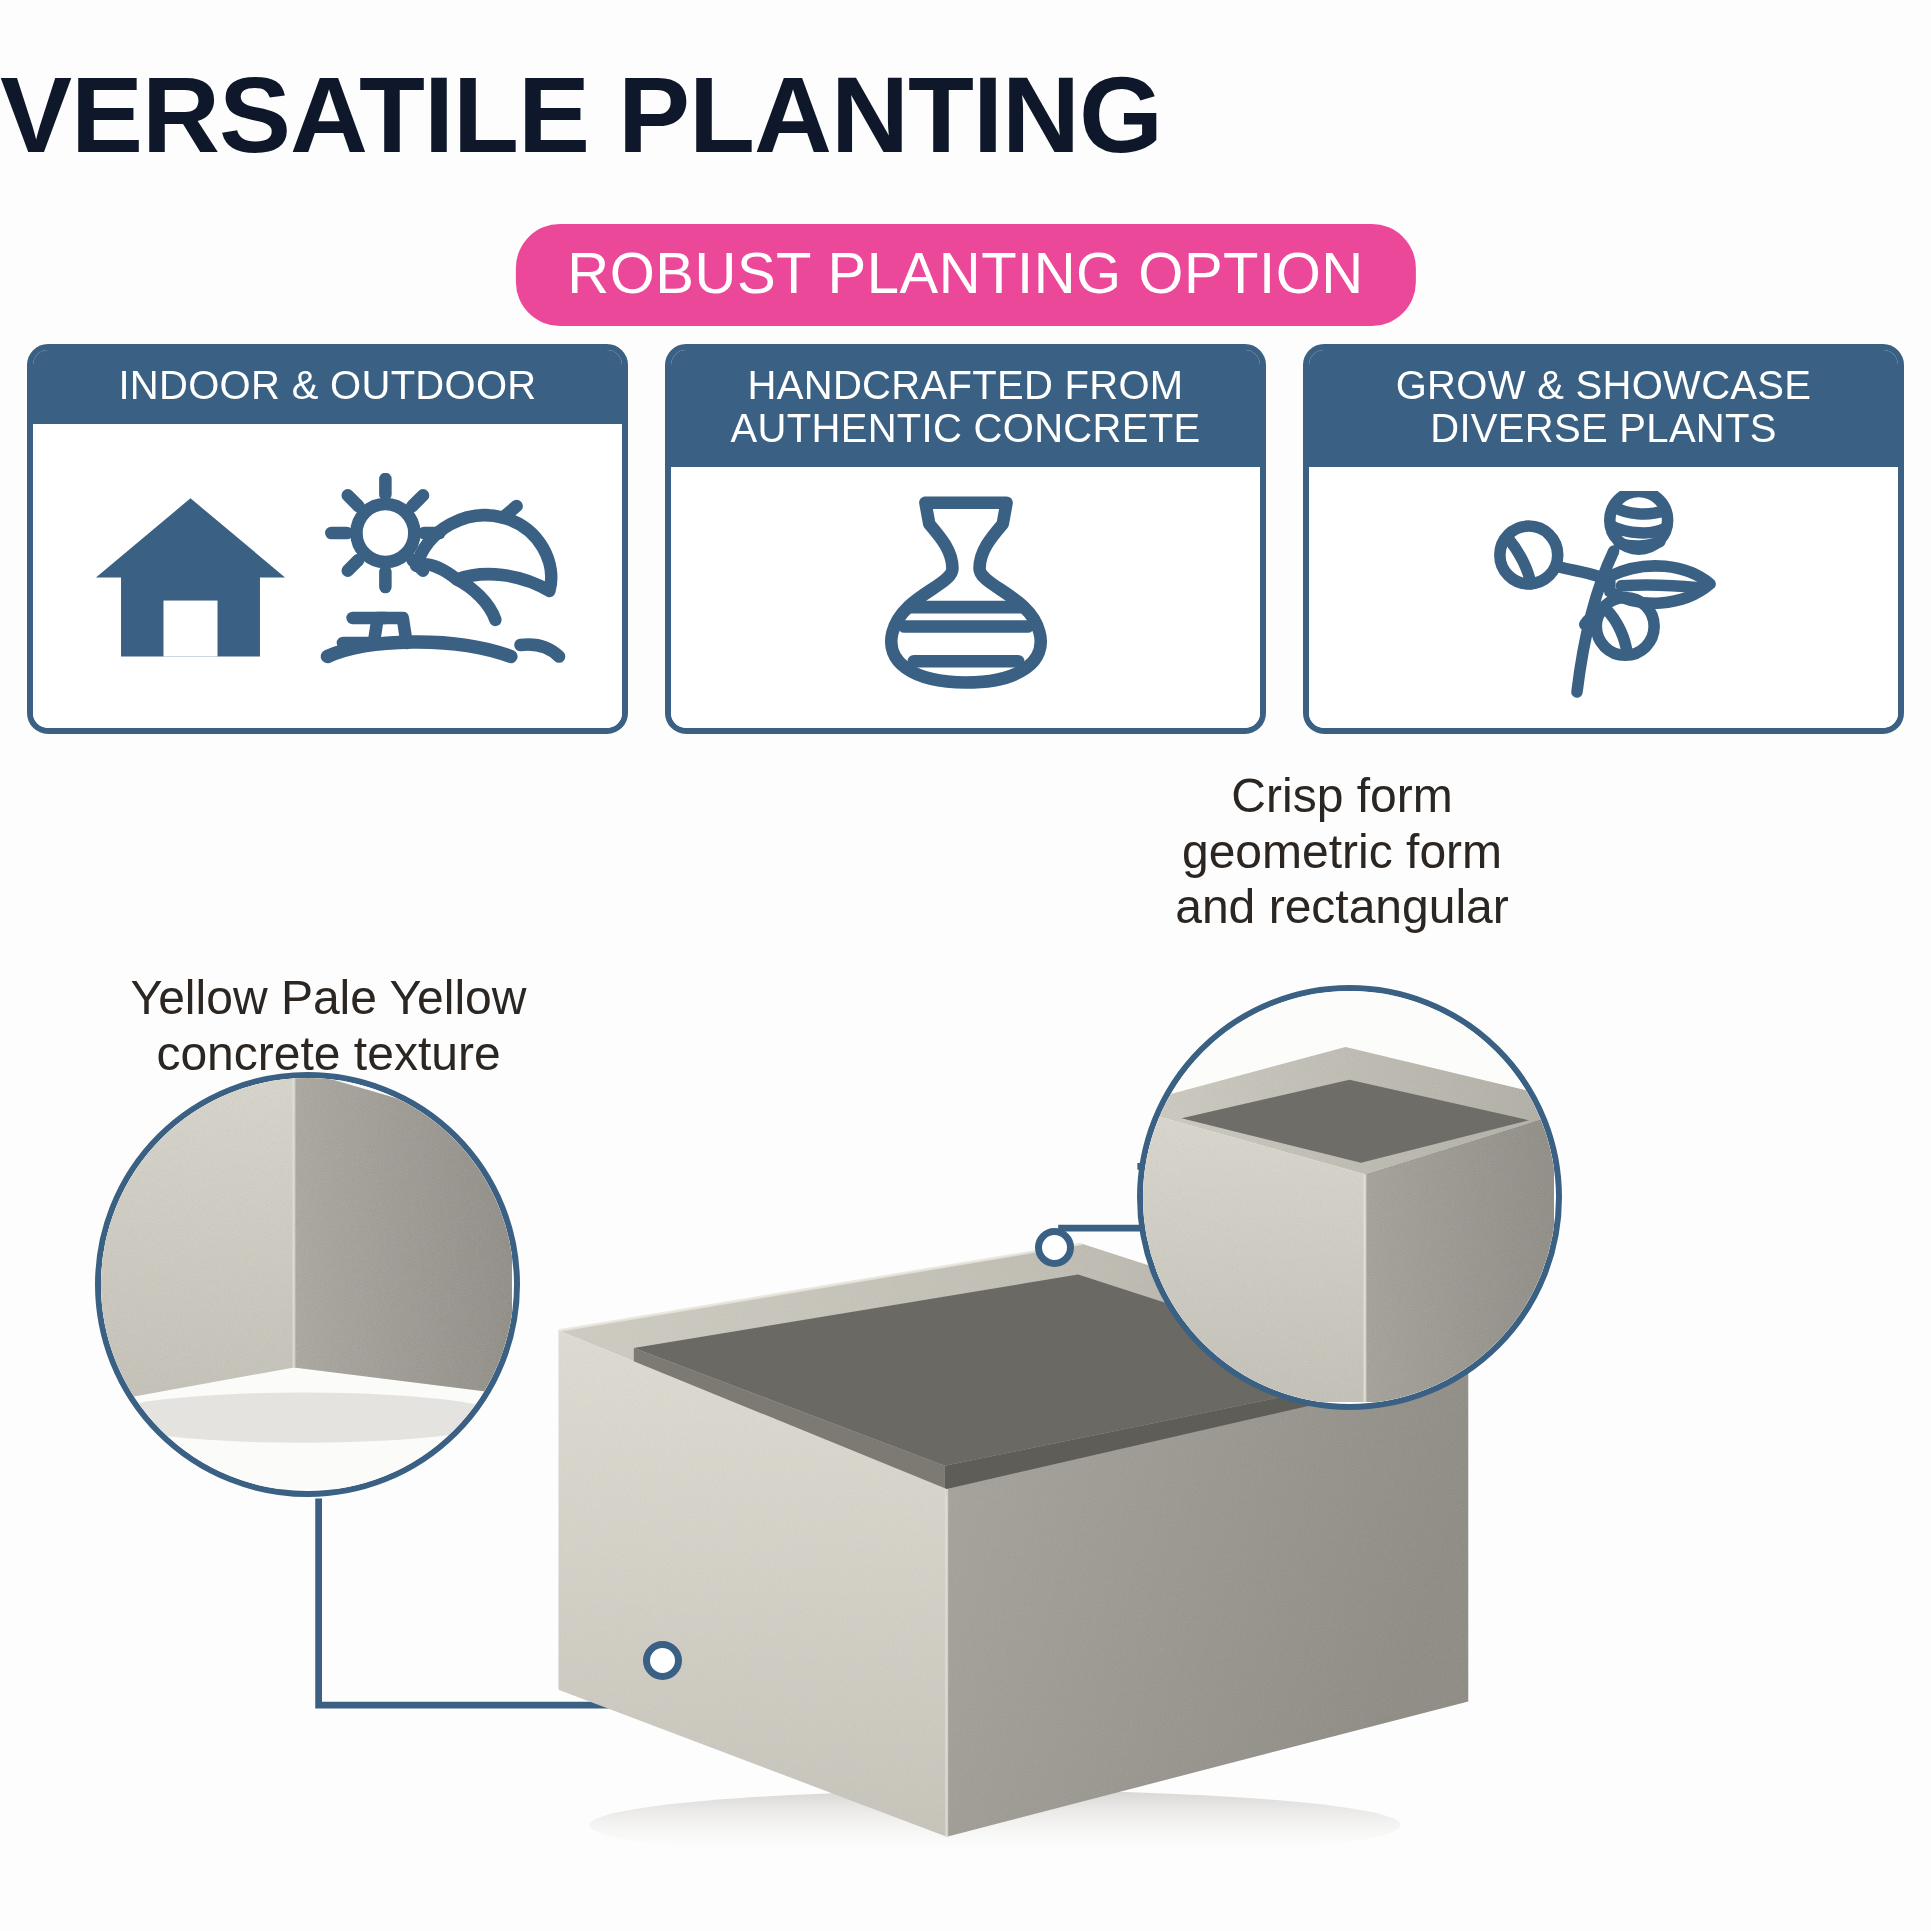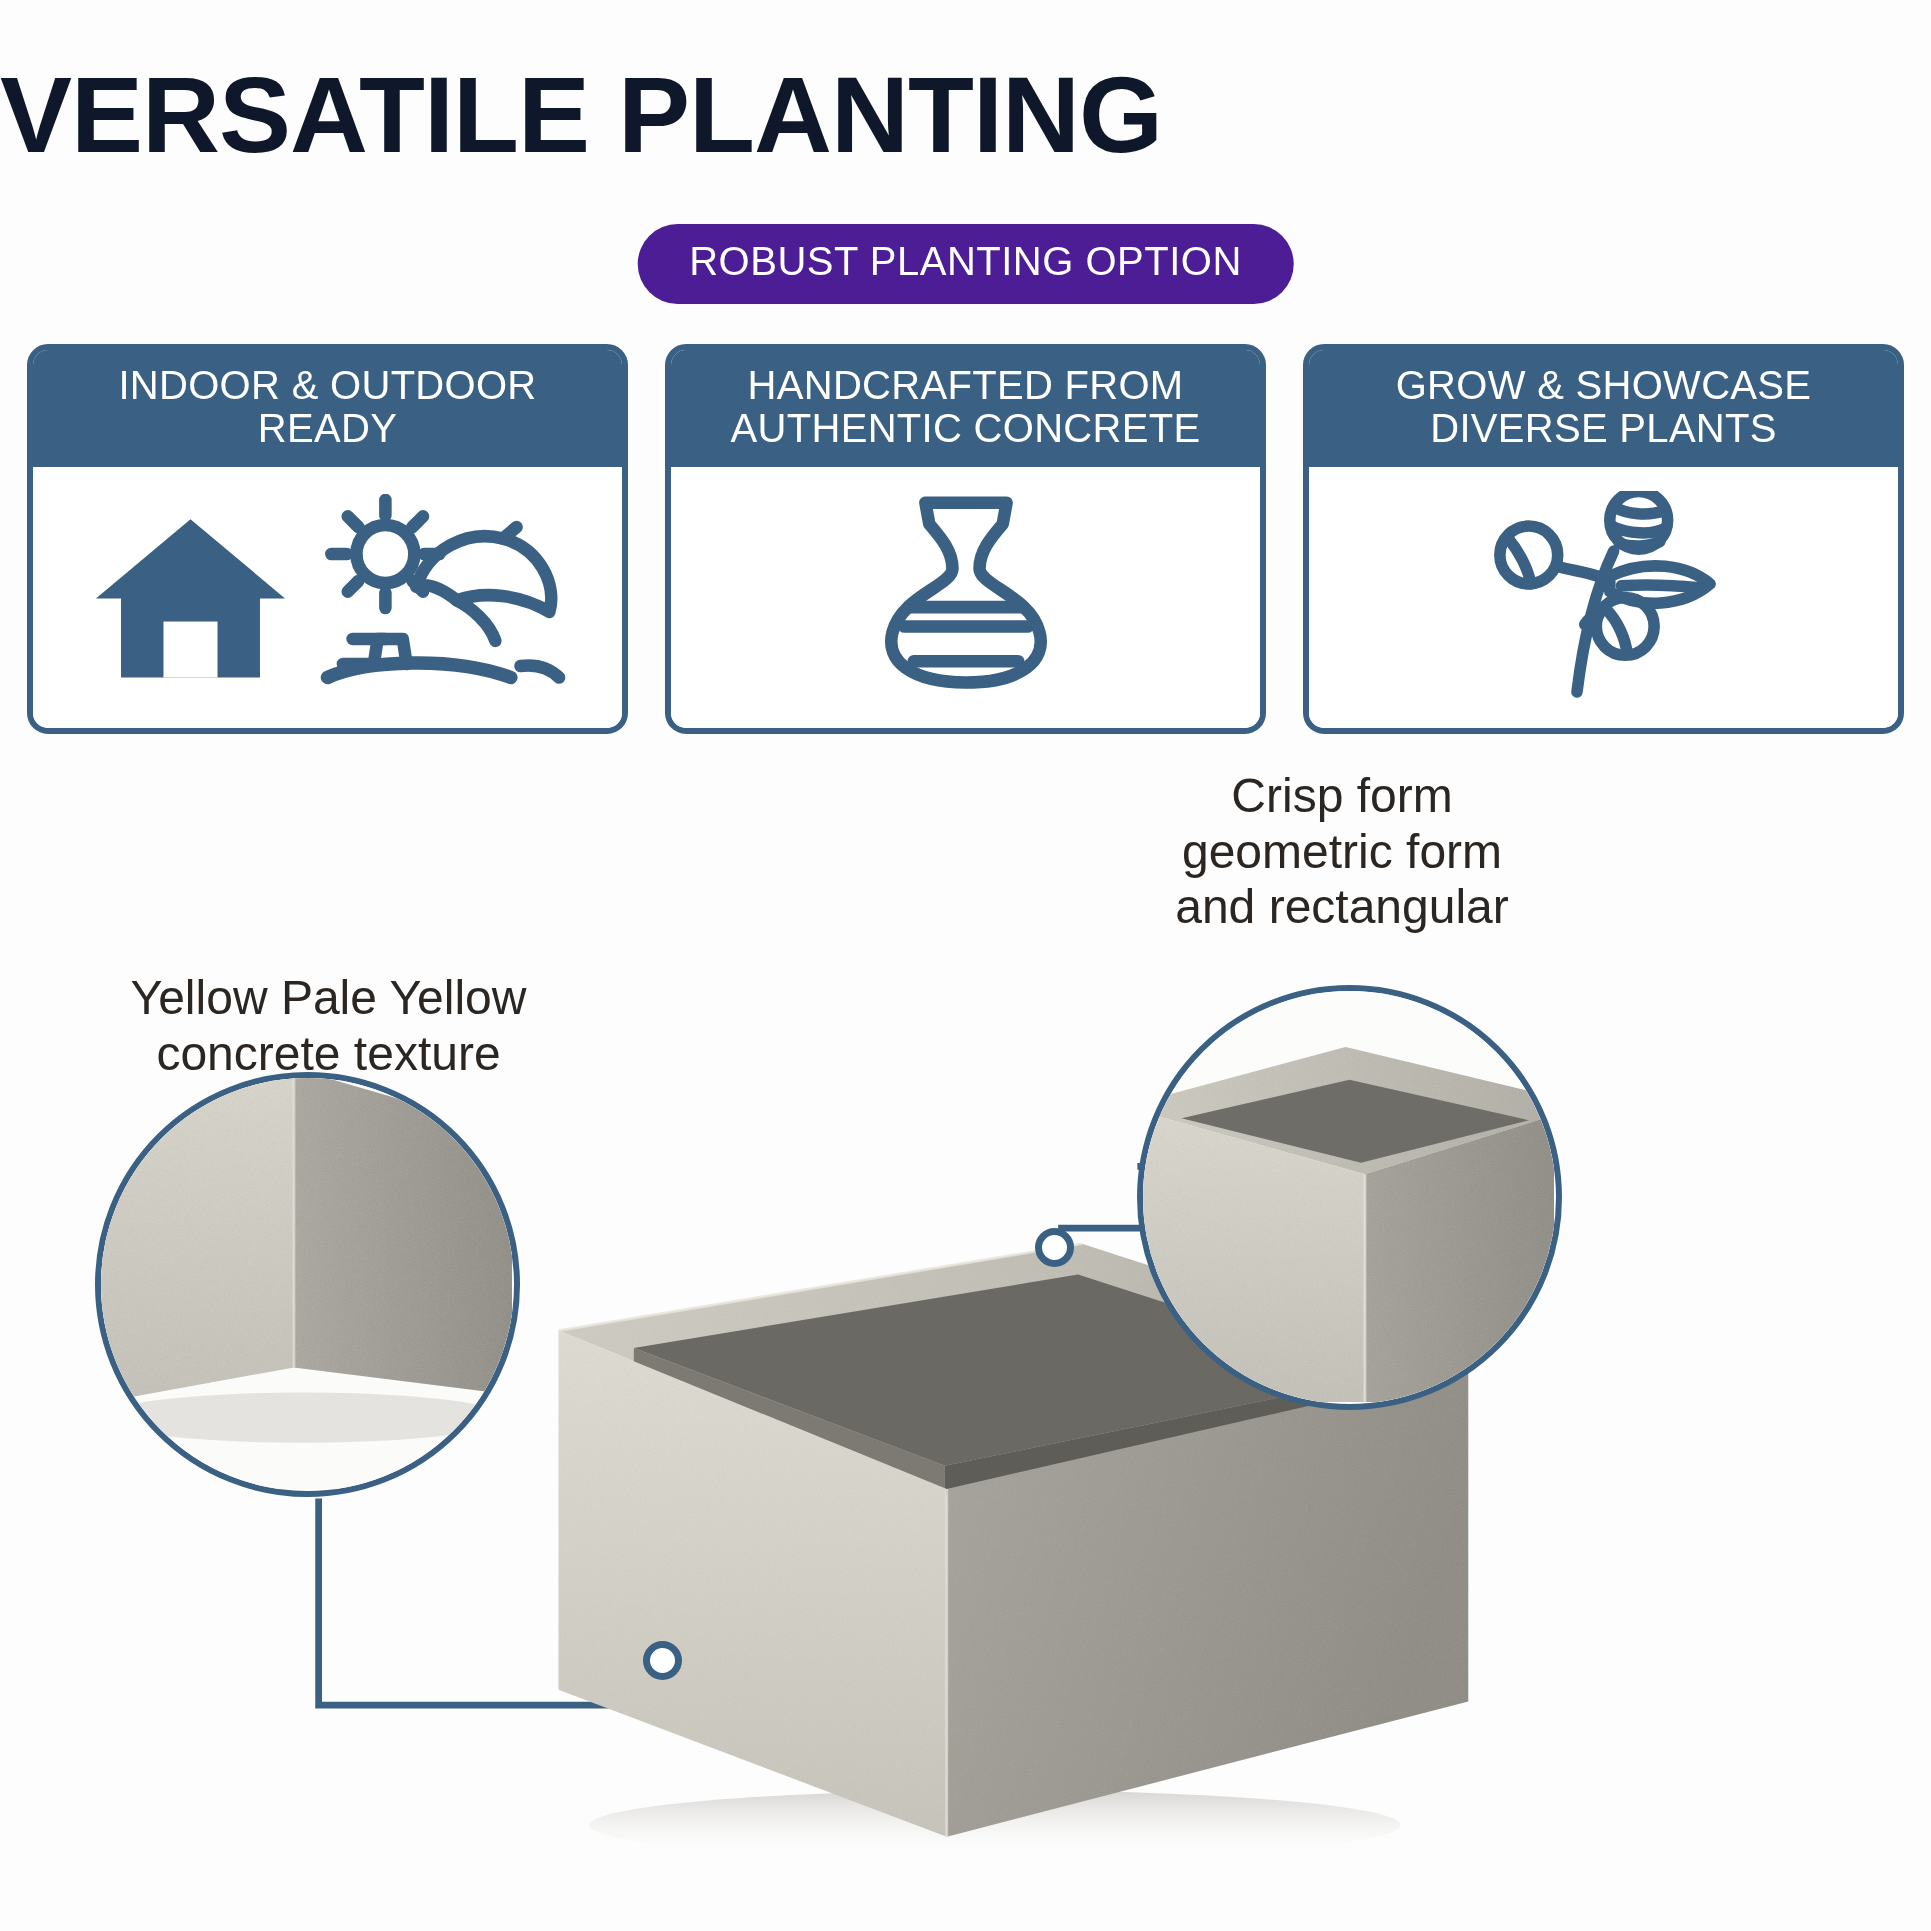--- a/index.html
+++ b/index.html
@@ -17,25 +17,25 @@
     position:absolute; left:0; top:60px; width:1673px;
     text-align:left;
     font-size:108px; line-height:1.02;
     font-weight:bold;
     letter-spacing:-1px;
     color:#0f172a;
     font-family:"Liberation Sans", sans-serif;
   }
   .pill {
     position:absolute; left:50%; top:224px; transform:translateX(-50%);
-    background:#4c1d95;
+    background:#ec4899;
     color:#ffffff;
     border-radius:44px;
     padding:15.4px 52px 19.3px 52px;
-    font-size:40px;
+    font-size:58px;
     letter-spacing:0.5px;
     white-space:nowrap;
   }
 
   
   .cards {
     position:absolute; left:27px; top:344px;
     width:1877px; height:390px;
     display:flex; justify-content:space-between;align-items:center;
   }
@@ -108,21 +108,20 @@
 
   <div class="title">VERSATILE PLANTING</div>
 
   <div class="pill">ROBUST PLANTING OPTION</div>
 
   <div class="cards">
 
     <div class="card">
       <div class="card-head">
         <div>INDOOR &amp; OUTDOOR</div>
-        <div>READY</div>
       </div>
       <div class="card-body">
         <svg width="521" height="203" viewBox="0 0 540 210" fill="none">
 
           <g fill="#3a6183">
             <path d="M30 108 L128 26 L226 108 L200 108 L200 190 L56 190 L56 108 Z"></path>
             <rect x="100" y="132" width="56" height="58" fill="#ffffff"></rect>
           </g>
 
           <g stroke="#3a6183" stroke-width="13" stroke-linecap="round" fill="none">

